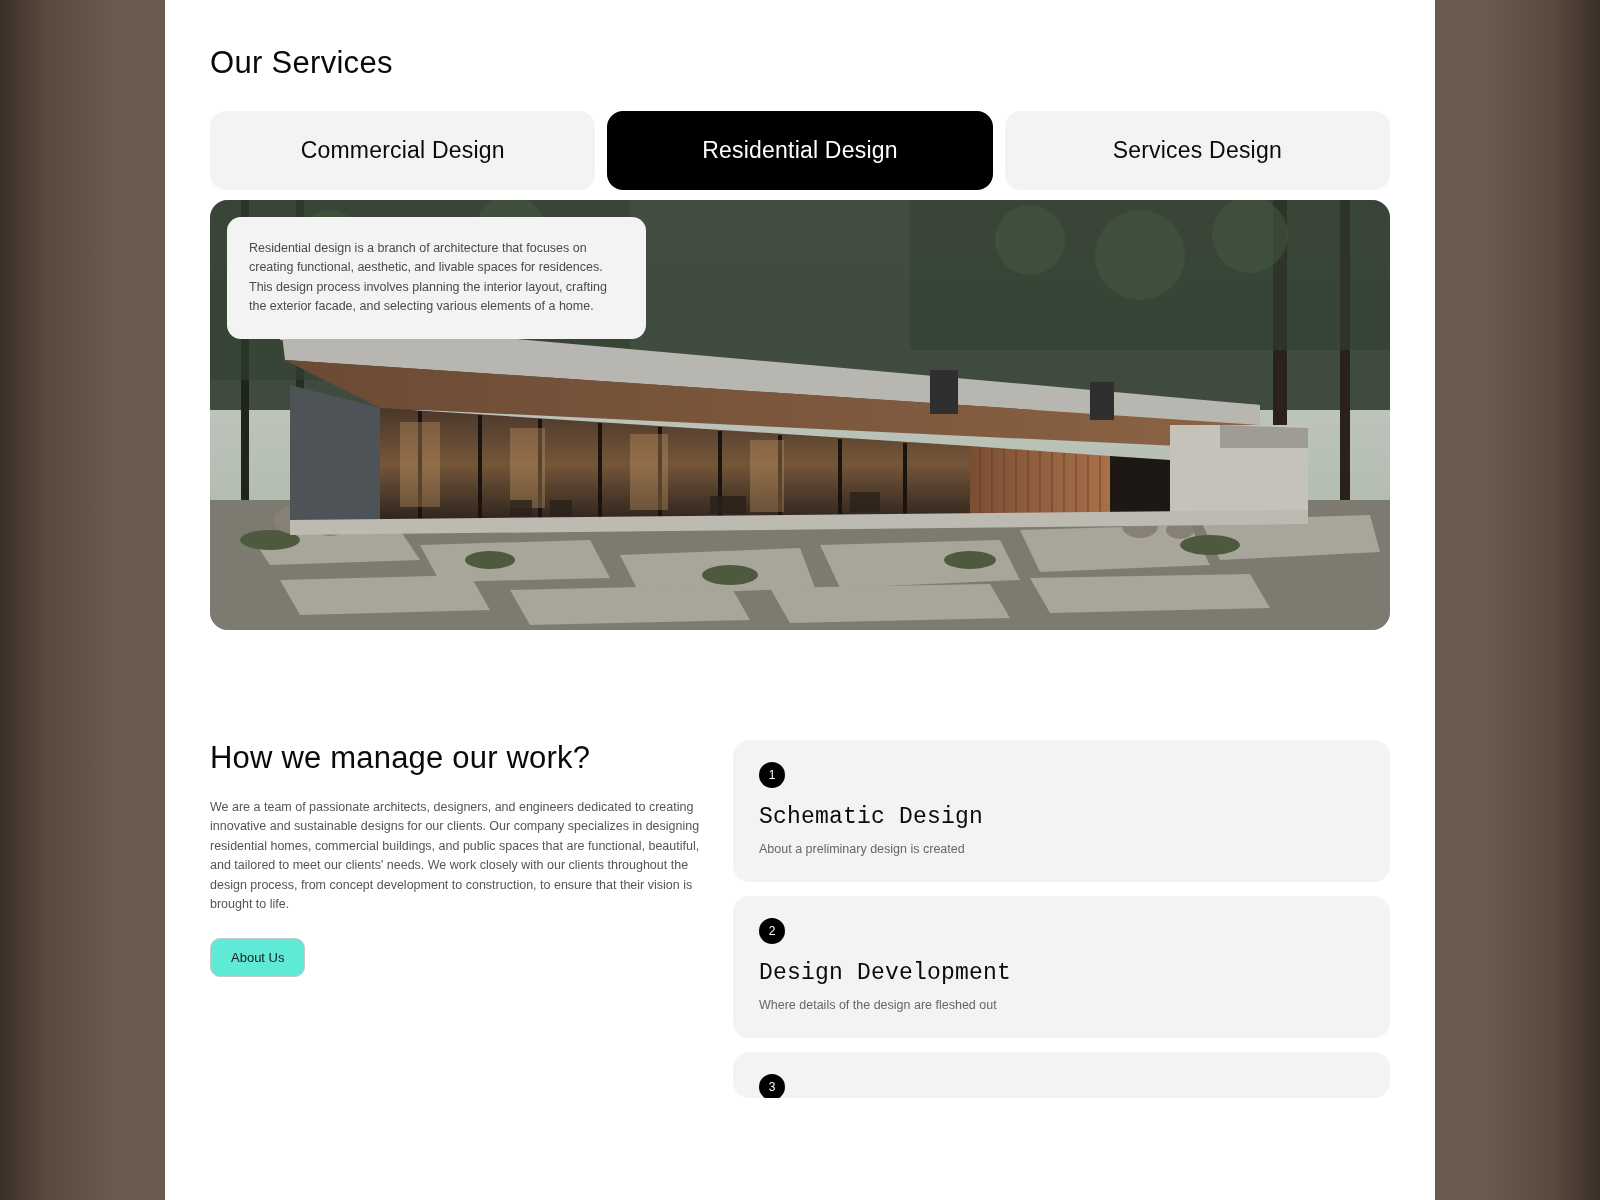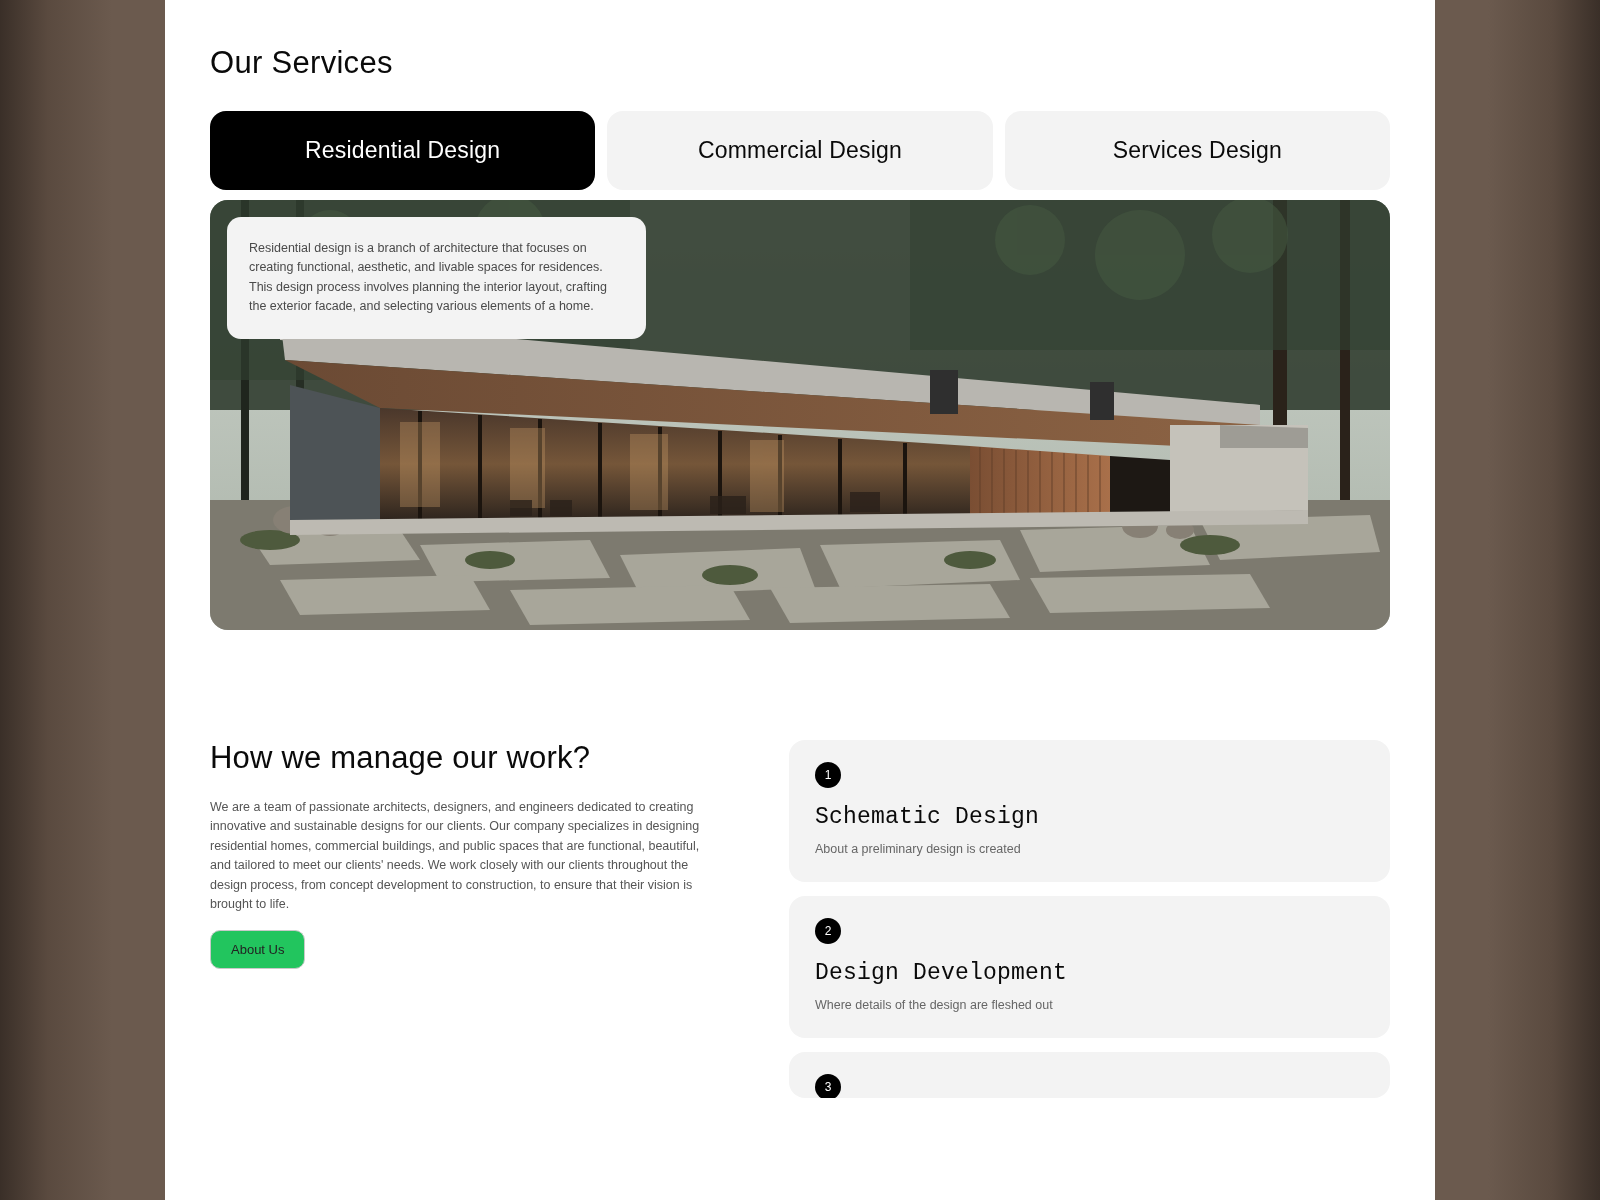--- a/index.html
+++ b/index.html
@@ -63,47 +63,47 @@
   background: #f3f3f3;
   border-radius: 14px;
   padding: 22px 22px;
   font-size: 12.5px;
   line-height: 1.55;
   color: #4a4a4a;
   font-weight: 300;
 }
 .manage {
   display: flex;
-  gap: 84px;
+  gap: 28px;
 }
 .manage-left {
   flex: 0 0 495px;
 }
 .manage-left h2 {
   font-size: 31px;
   font-weight: 300;
   color: #0a0a0a;
   margin-bottom: 22px;
   letter-spacing: 0.2px;
 }
 .manage-left p {
   font-size: 12.5px;
   line-height: 1.55;
   color: #555;
   font-weight: 300;
-  margin-bottom: 16px;
+  margin-bottom: 24px;
 }
 .about-btn {
   display: inline-block;
   padding: 11px 20px;
   border: 1px solid #c9c9c9;
   border-radius: 10px;
   font-size: 13px;
   color: #222;
-  background: #22c55e;
+  background: #5eead4;
   cursor: pointer;
   font-family: inherit;
   font-weight: 300;
 }
 .manage-right {
   flex: 1;
   display: flex;
   flex-direction: column;
   gap: 14px;
 }
@@ -144,22 +144,22 @@
 }
 </style>
 </head>
 <body>
 
 <div class="page">
 
   <h2 class="section-title">Our Services</h2>
 
   <div class="tabs">
+    <div class="tab">Commercial Design</div>
     <div class="tab active">Residential Design</div>
-    <div class="tab">Commercial Design</div>
     <div class="tab">Services Design</div>
   </div>
 
   <div class="hero">
     <svg width="100%" height="430" viewBox="0 0 1180 430" preserveAspectRatio="xMidYMid slice">
       <defs>
         <linearGradient id="sky" x1="0" y1="0" x2="0" y2="1">
           <stop offset="0" stop-color="#cdd4cc"></stop>
             <stop offset="1" stop-color="#aab3a8"></stop>
         </linearGradient>

